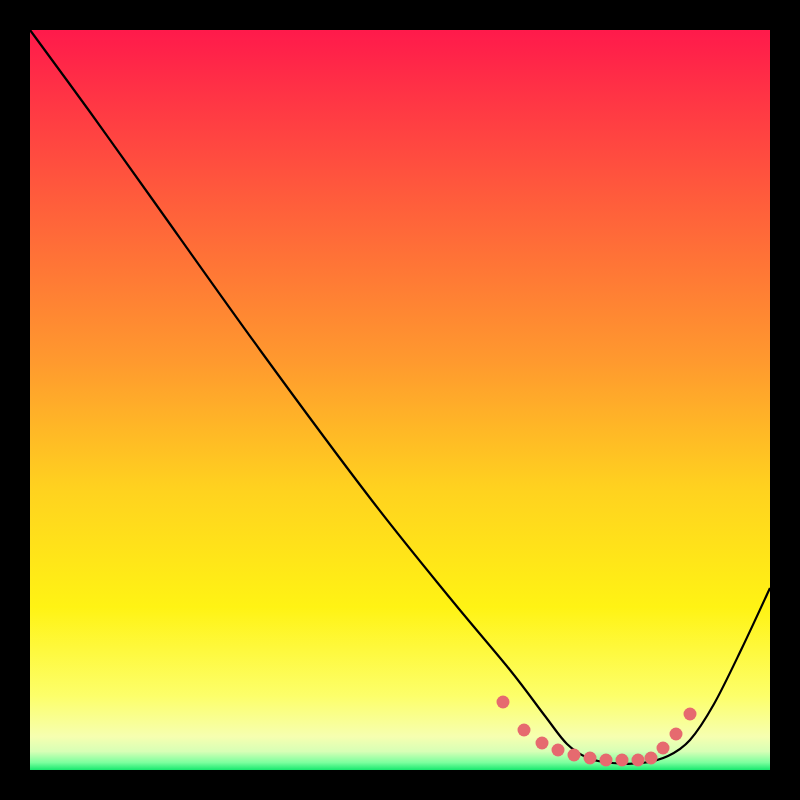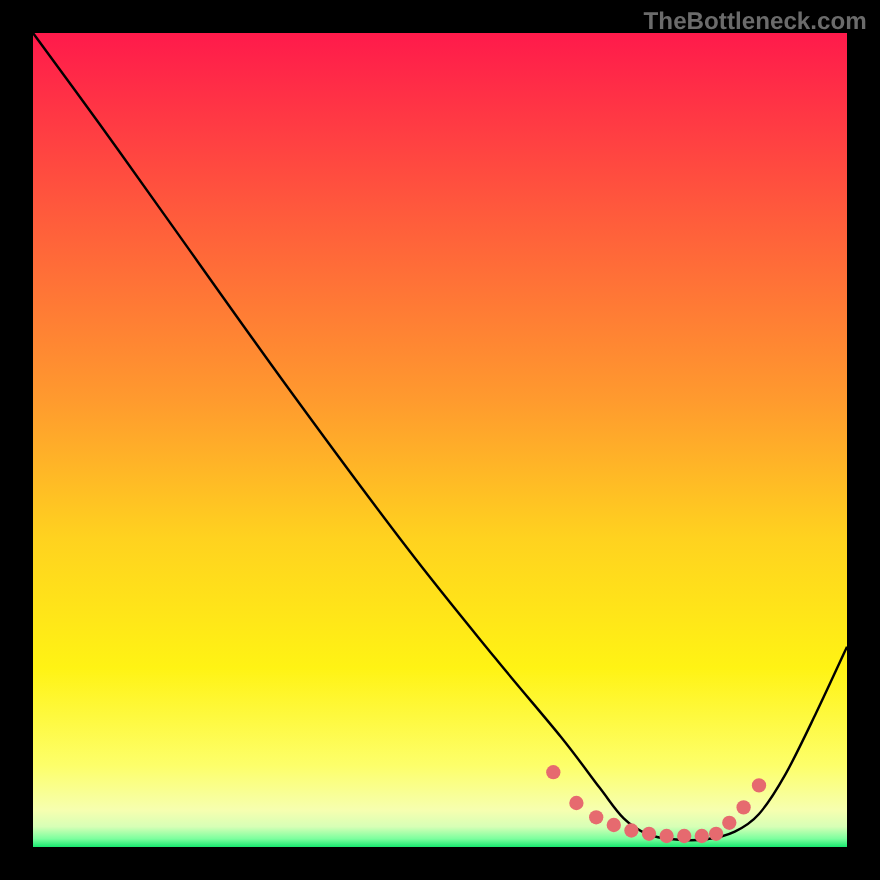--- a/index.html
+++ b/index.html
@@ -28,21 +28,20 @@
   svg {
     position: absolute;
     top: 0;
     left: 0;
   }
 </style>
 </head>
 <body>
 
 <div class="container">
-  <div class="watermark">TheBottleneck.com</div>
   <svg id="chart-svg" width="800" height="800" viewBox="0 0 800 800">
     <defs>
       <linearGradient id="heat" x1="0" y1="0" x2="0" y2="1">
           <stop offset="0%" stop-color="#ff1a4b"></stop>
           <stop offset="22%" stop-color="#ff5a3c"></stop>
           <stop offset="45%" stop-color="#ff9a2e"></stop>
           <stop offset="62%" stop-color="#ffd21f"></stop>
           <stop offset="78%" stop-color="#fff314"></stop>
           <stop offset="90%" stop-color="#fdff6a"></stop>
           <stop offset="95.5%" stop-color="#f6ffb0"></stop>

